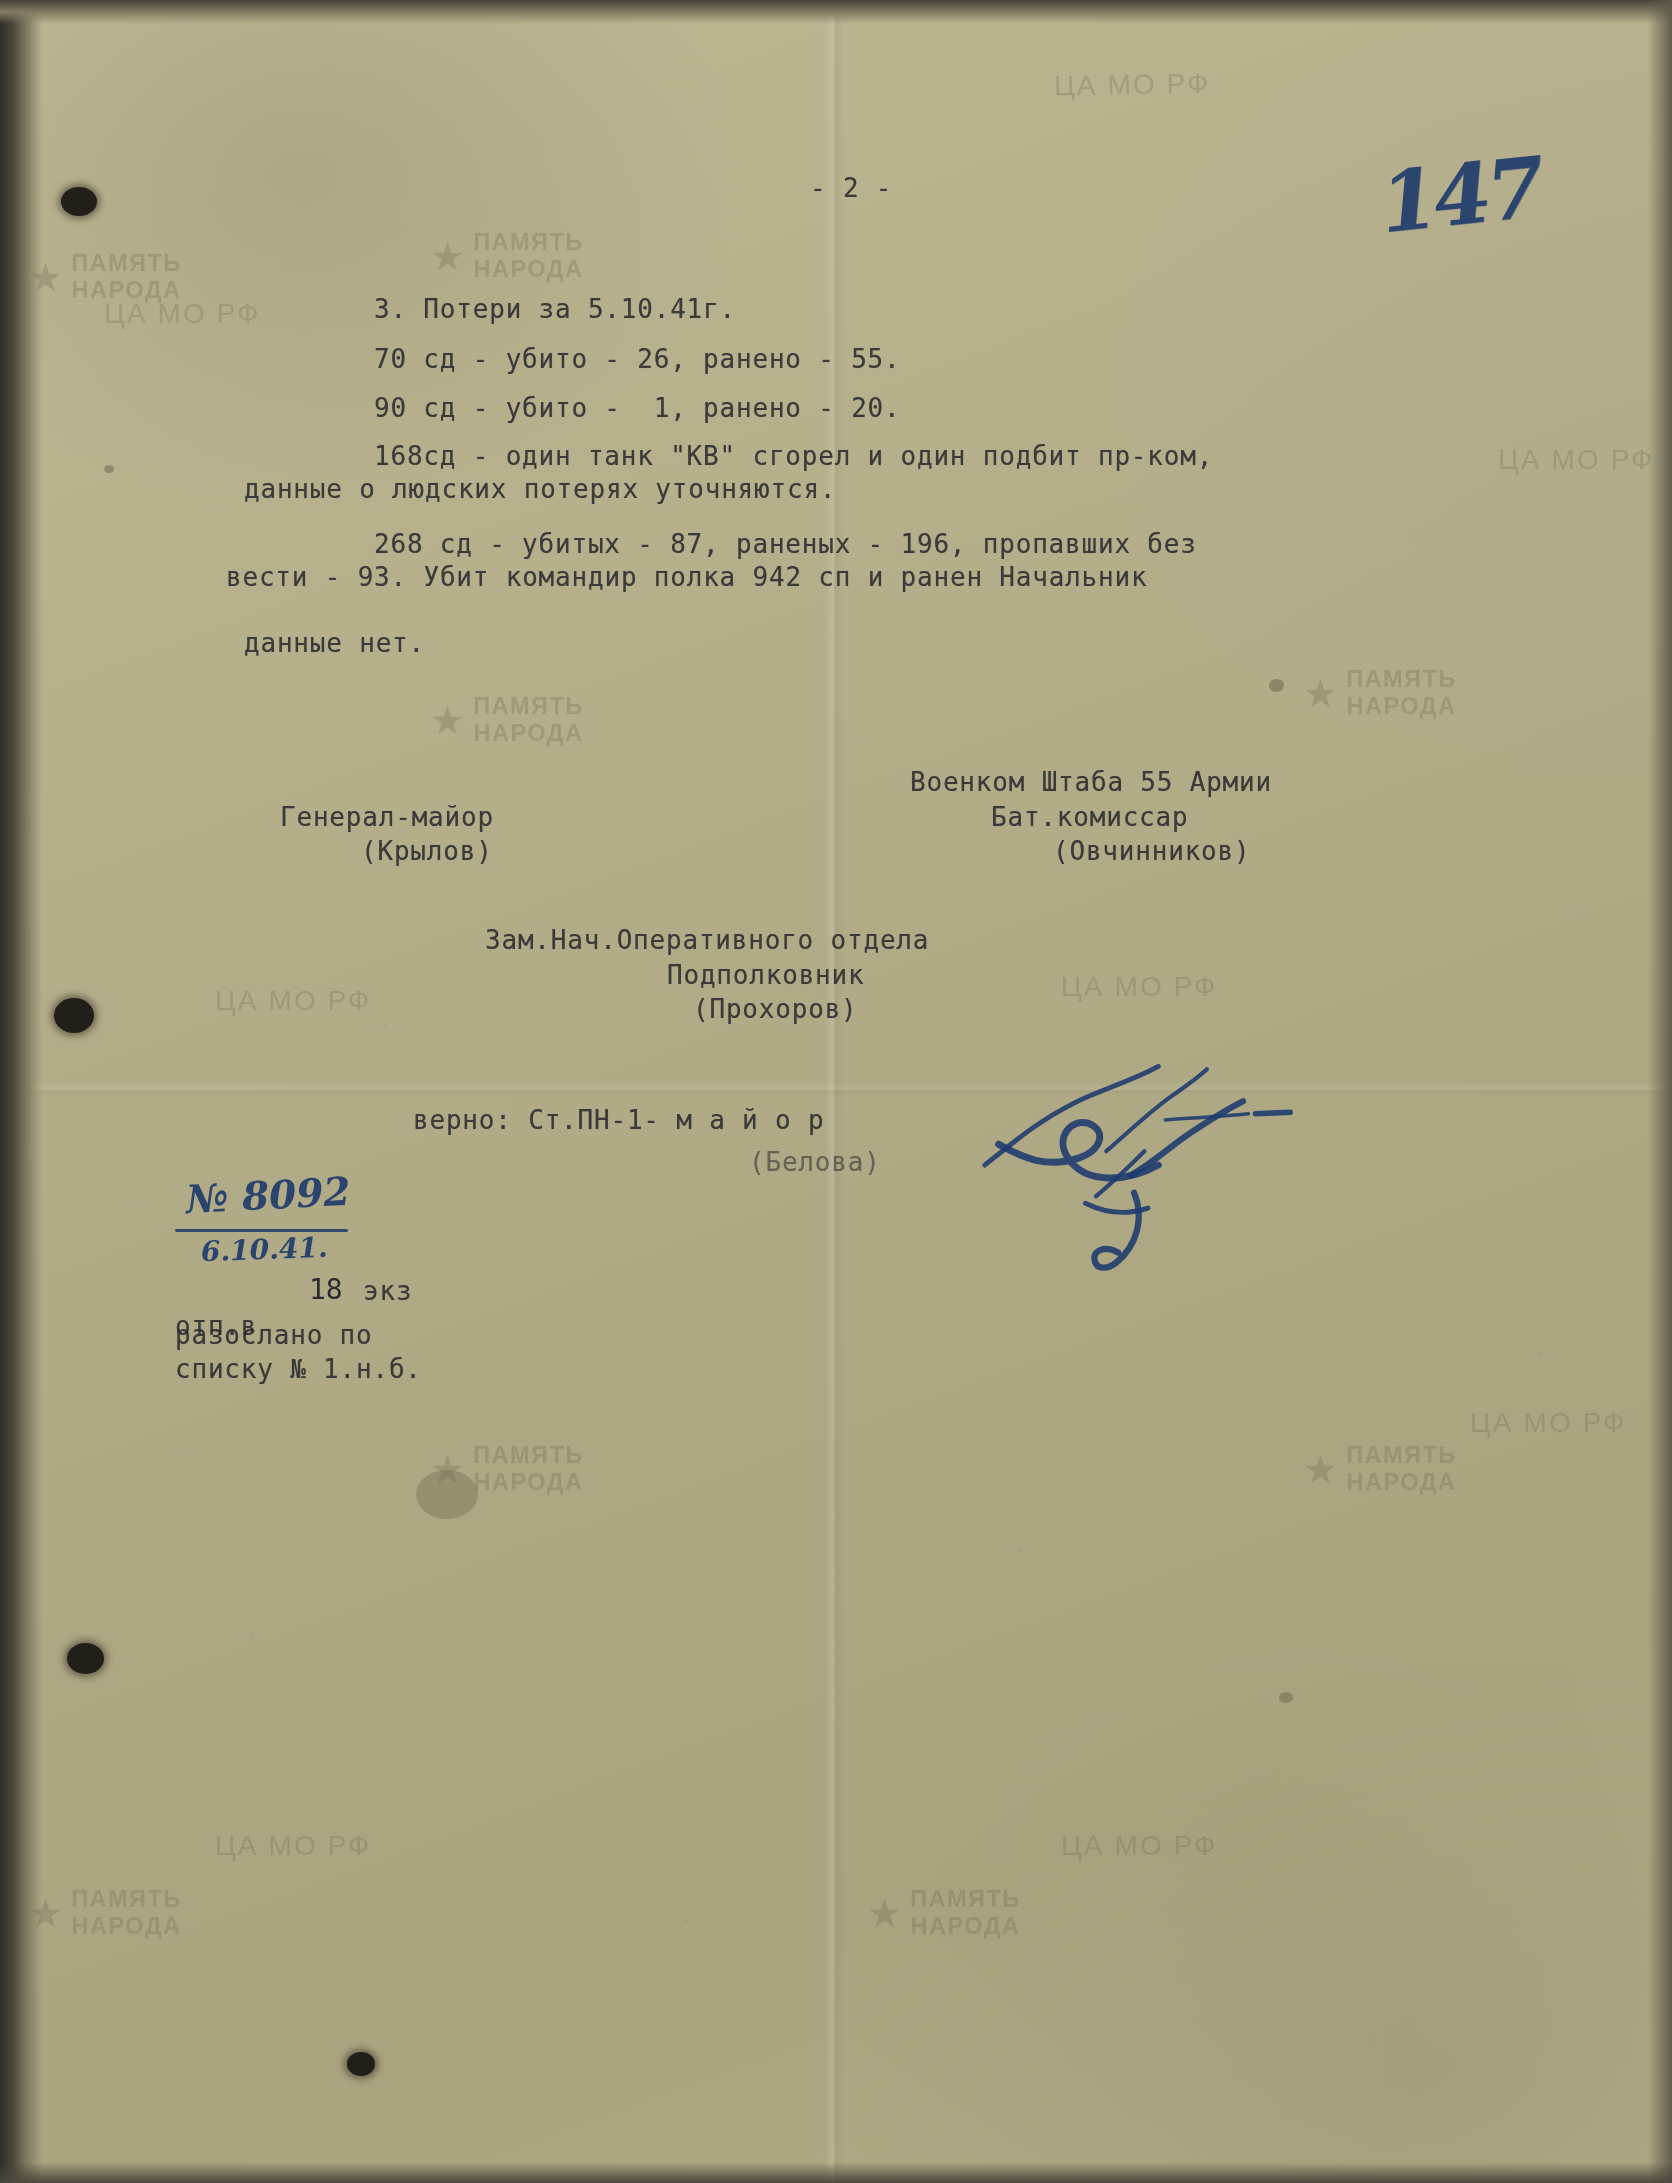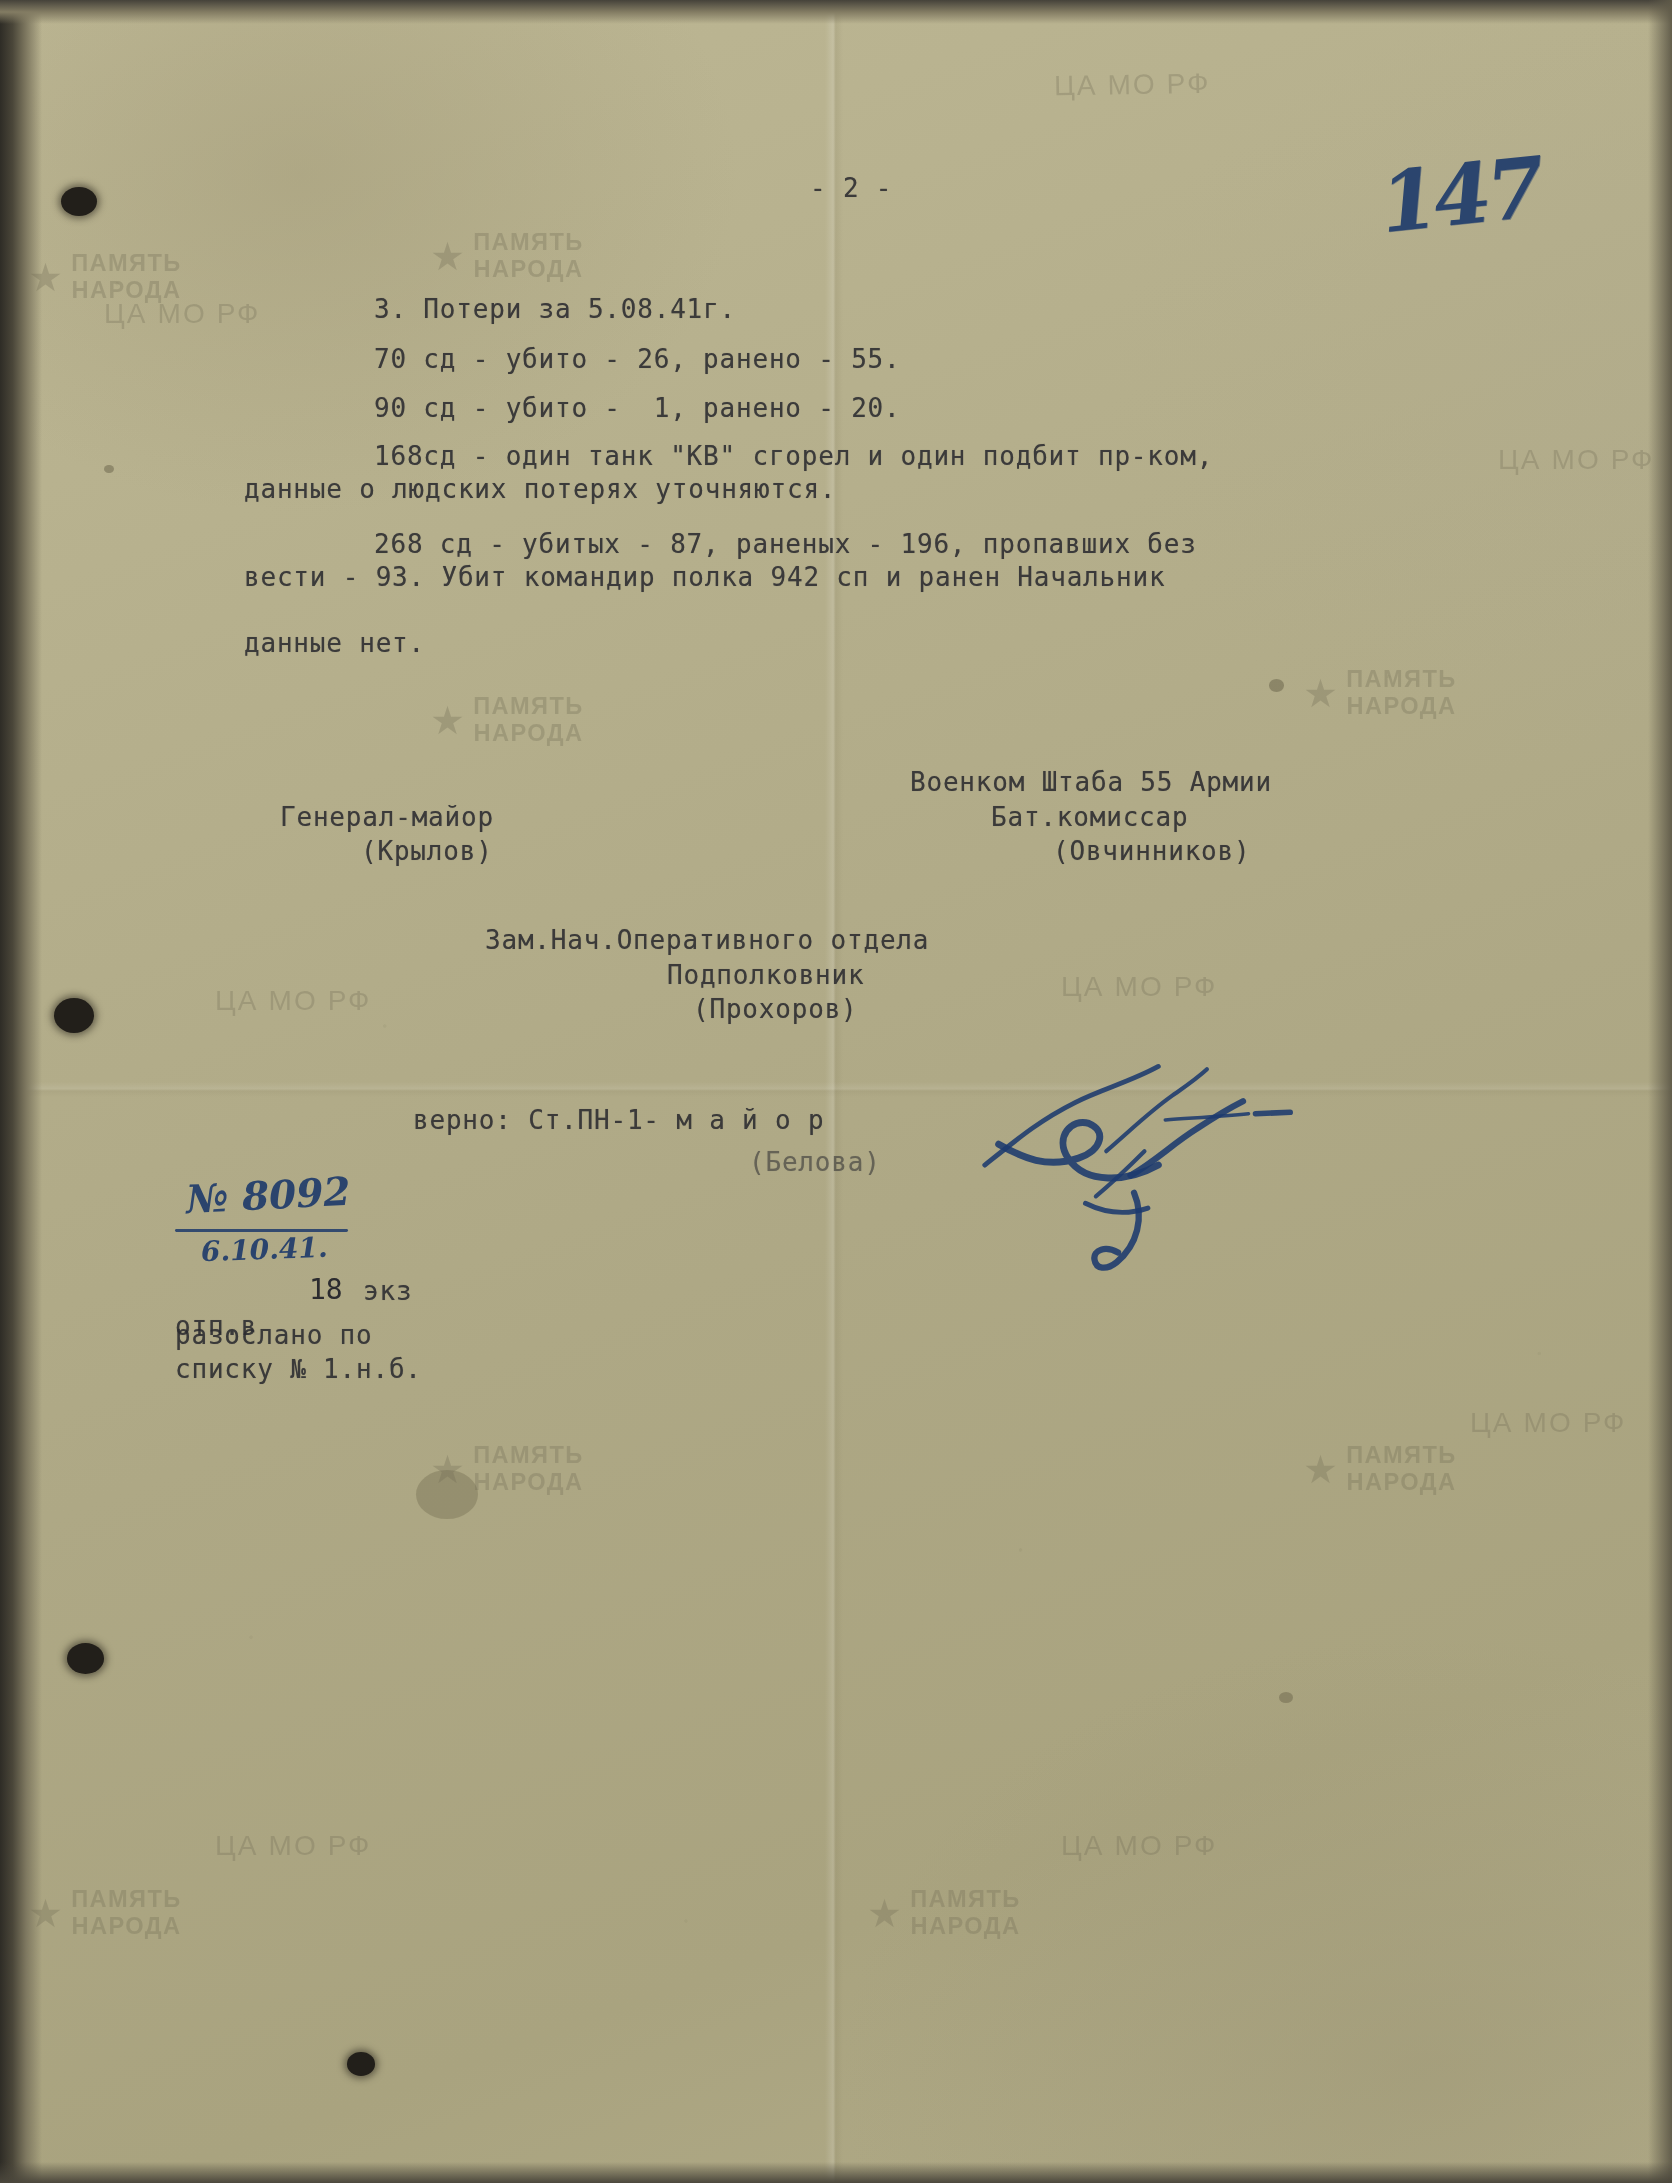--- a/index.html
+++ b/index.html
@@ -223,27 +223,27 @@
 
   <div class="left-edge"></div>
   <div class="top-edge"></div>
   <div class="right-edge"></div>
   <div class="bottom-edge"></div>
 
   <div class="typed" style="left:810px; top:170px;">- 2 -</div>
 
   <div class="hand" id="page-number-hand" style="left:1380px; top:146px;">147</div>
 
-  <div class="typed" style="left:374px; top:291px;">3. Потери за 5.08.41г.</div>
+  <div class="typed" style="left:374px; top:291px;">3. Потери за 5.10.41г.</div>
   <div class="typed" style="left:374px; top:341px;">70 сд - убито - 26, ранено - 55.</div>
   <div class="typed" style="left:374px; top:390px;">90 сд - убито -  1, ранено - 20.</div>
   <div class="typed" style="left:374px; top:438px;">168сд - один танк "КВ" сгорел и один подбит пр-ком,</div>
   <div class="typed" style="left:244px; top:471px;">данные о людских потерях уточняются.</div>
   <div class="typed" style="left:374px; top:526px;">268 сд - убитых - 87, раненых - 196, пропавших без</div>
-  <div class="typed" style="left:244px; top:559px;">вести - 93. Убит командир полка 942 сп и ранен Начальник</div>
+  <div class="typed" style="left:226px; top:559px;">вести - 93. Убит командир полка 942 сп и ранен Начальник</div>
   <div class="typed" style="left:244px; top:625px;">данные нет.</div>
 
   <div class="typed" style="left:280px; top:799px;">Генерал-майор</div>
   <div class="typed" style="left:361px; top:833px;">(Крылов)</div>
 
   <div class="typed" style="left:910px; top:764px;">Военком Штаба 55 Армии</div>
   <div class="typed" style="left:991px; top:799px;">Бат.комиссар</div>
   <div class="typed" style="left:1018px; top:833px;margin-left:35px;">(Овчинников)</div>
 
   <div class="typed" style="left:485px; top:922px;text-align:center;">Зам.Нач.Оперативного отдела</div>

